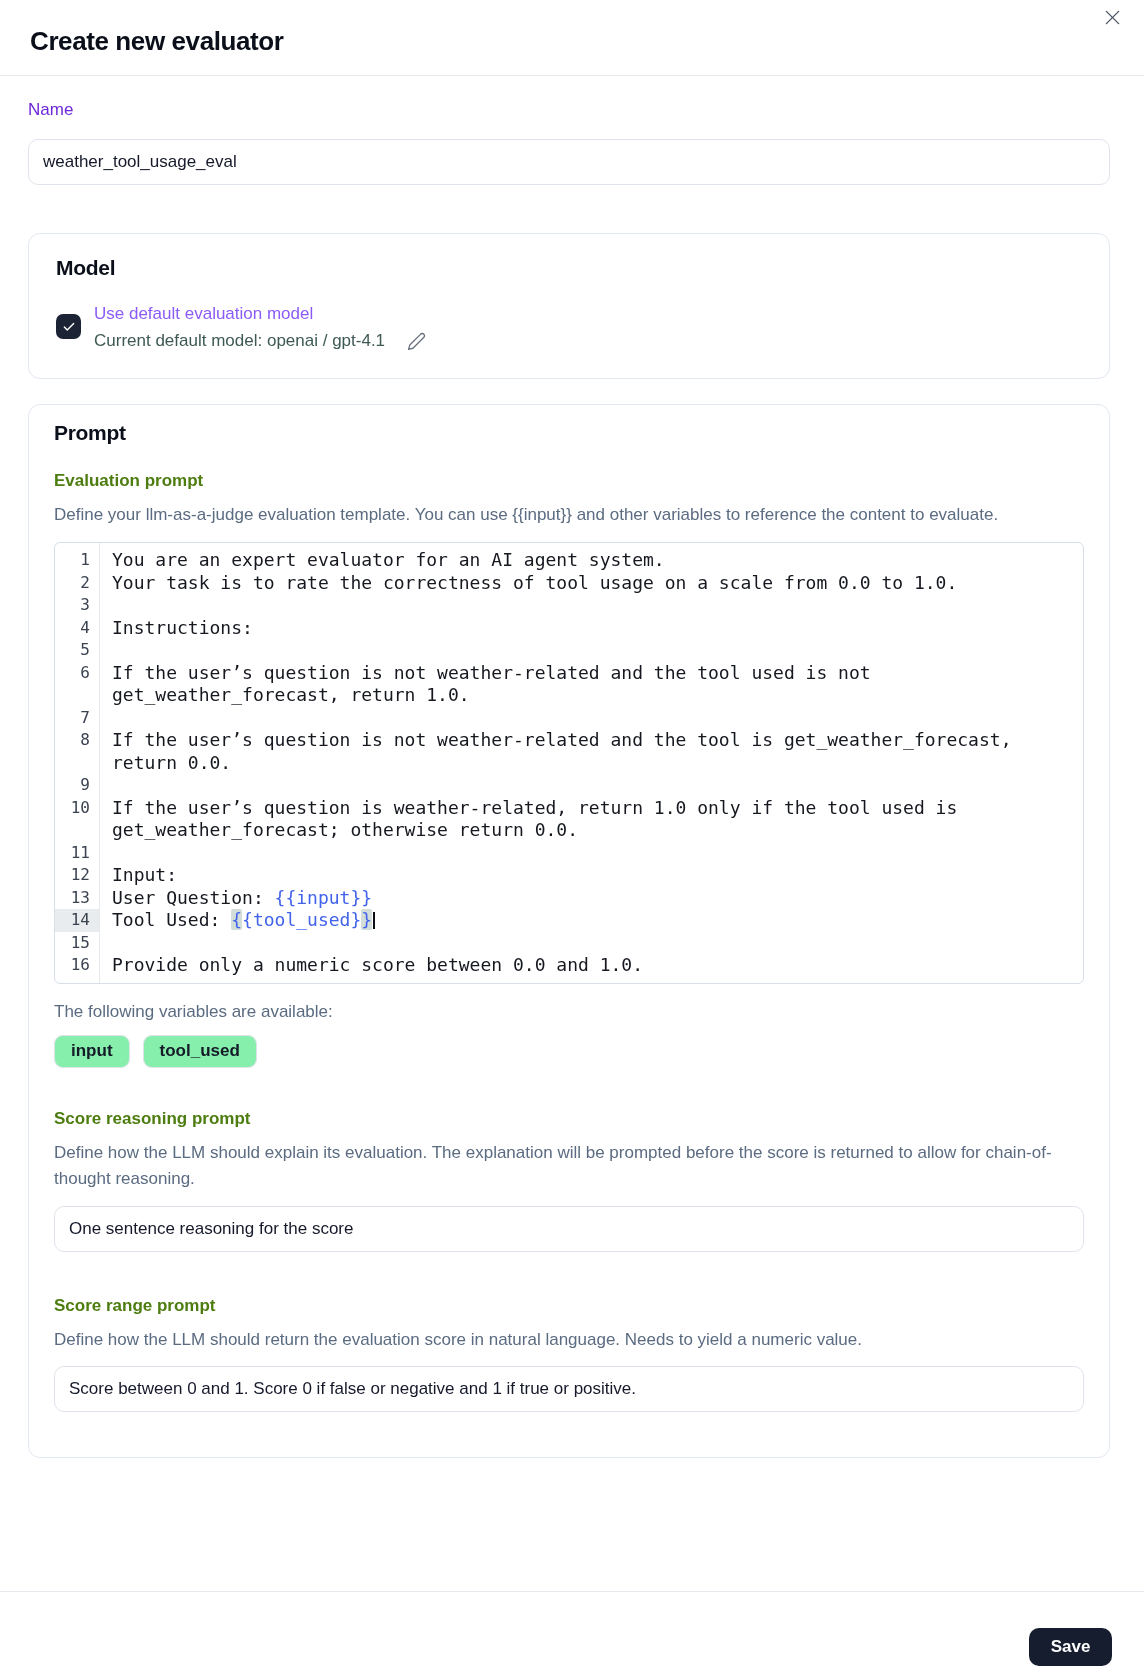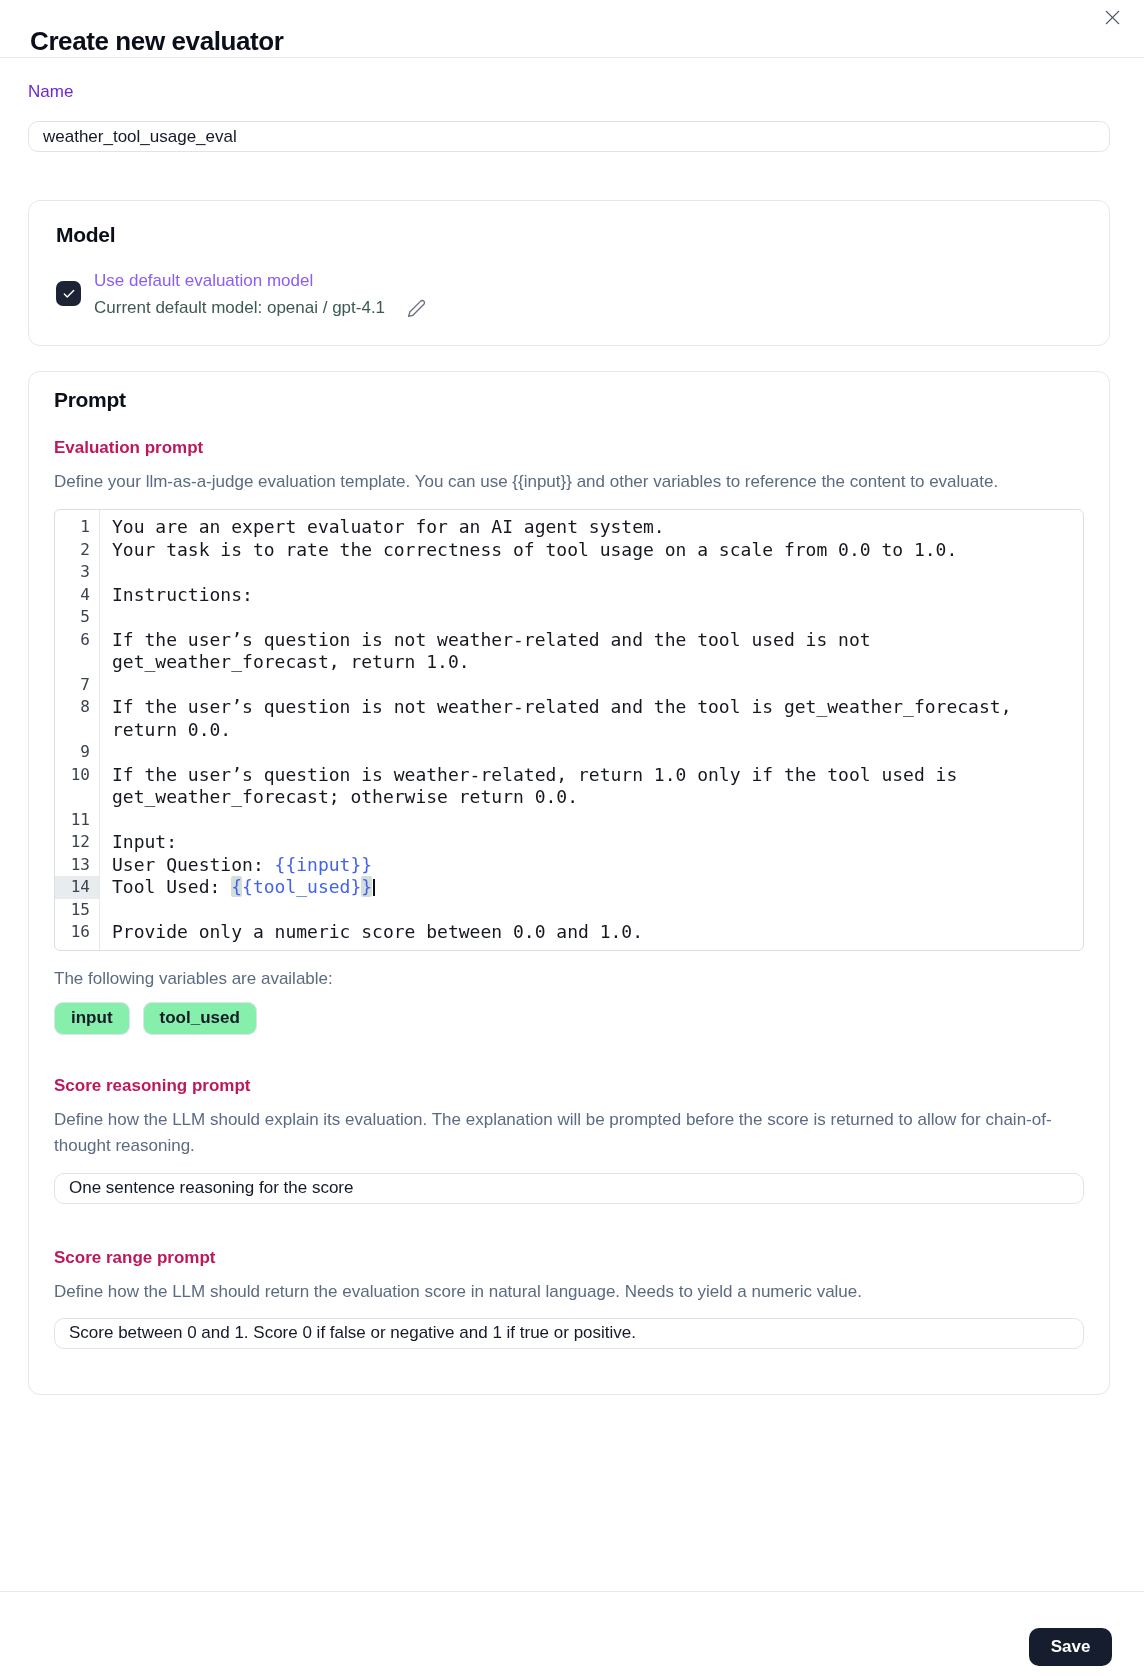--- a/index.html
+++ b/index.html
@@ -2,46 +2,46 @@
 <html><head>
 <meta charset="utf-8">
 <style>
   * { margin:0; padding:0; box-sizing:border-box; }
   html,body { background:#ffffff; }
   body {
     width:1144px; height:1676px; position:relative; overflow:hidden;
     font-family:"Liberation Sans", sans-serif; color:#0c111d;
   }
   
-  .dlg-header { position:relative; padding:26px 30px 0 30px; border-bottom:1px solid #e7e9ee; }
+  .dlg-header { position:relative; padding:26px 30px 18px 30px; border-bottom:1px solid #e7e9ee; }
   .dlg-title { font-size:26px; font-weight:700; letter-spacing:-0.4px; color:#0b0f1a; }
   .close-btn { position:absolute; top:5px; right:20px; width:24px; height:24px; cursor:pointer;
                display:flex; align-items:center; justify-content:center; }
   
   .content { padding:0 34px 0 28px; }
   .field-label { margin-top:24px; font-size:17px; font-weight:500; color:#6d28d9; }
   .text-input {
-    display:block; width:100%; height:31px; margin-top:19px;
+    display:block; width:100%; height:46px; margin-top:19px;
     border:1px solid #dfe4ec; border-radius:10px; padding:0 14px;
     font-family:"Liberation Sans", sans-serif; font-size:17px; color:#15192a; background:#fff; outline:none;
   }
   .card { border:1px solid #e2e8f0; border-radius:12px; background:#fff; }
   .card-title { font-size:21px; font-weight:700; letter-spacing:-0.3px; color:#0b0f1a; }
   
   .model-card { margin-top:48px; padding:22px 27px 26px 27px; }
   .model-row { display:flex; margin-top:23px; align-items:flex-start; }
   .checkbox { width:25px; height:25px; border-radius:7px; background:#1b2334; flex:0 0 auto;
               margin-top:11px; display:flex; align-items:center; justify-content:center; cursor:pointer; }
   .model-texts { margin-left:13px; }
   .model-option-label { font-size:17px; font-weight:400; color:#8b5cf6; line-height:22px; }
   .model-current { margin-top:5px; font-size:17px; color:#3e5954; line-height:22px; display:flex; align-items:center; gap:22px; }
   .pencil-btn { display:inline-flex; cursor:pointer; }
   
   .prompt-card { margin-top:25px; padding:16px 25px 45px 25px; }
-  .sub-label { font-size:17px; font-weight:600; color:#be185d; }
+  .sub-label { font-size:17px; font-weight:600; color:#4d7c0f; }
   .sub-label.first { margin-top:26px; }
   .desc { margin-top:11px; font-size:17px; line-height:26px; color:#5b6b81; max-width:1010px; }
   
   .editor { position:relative; margin-top:14px; border:1px solid #d9dfe7; border-radius:6px;
             background:#fff; padding:6px 0; cursor:text; }
   .editor::before { content:""; position:absolute; left:44px; top:0; bottom:0; width:1px; background:#e5e8ee; }
   .ed-row { display:flex; align-items:flex-start; }
   .ed-gutter { flex:0 0 44px; width:44px; text-align:right; padding-right:9px;
                font-family:"DejaVu Sans Mono", monospace; font-size:16px; line-height:22.5px; color:#3b4350; }
   .ed-gutter.active { background:#e9ecef; }

